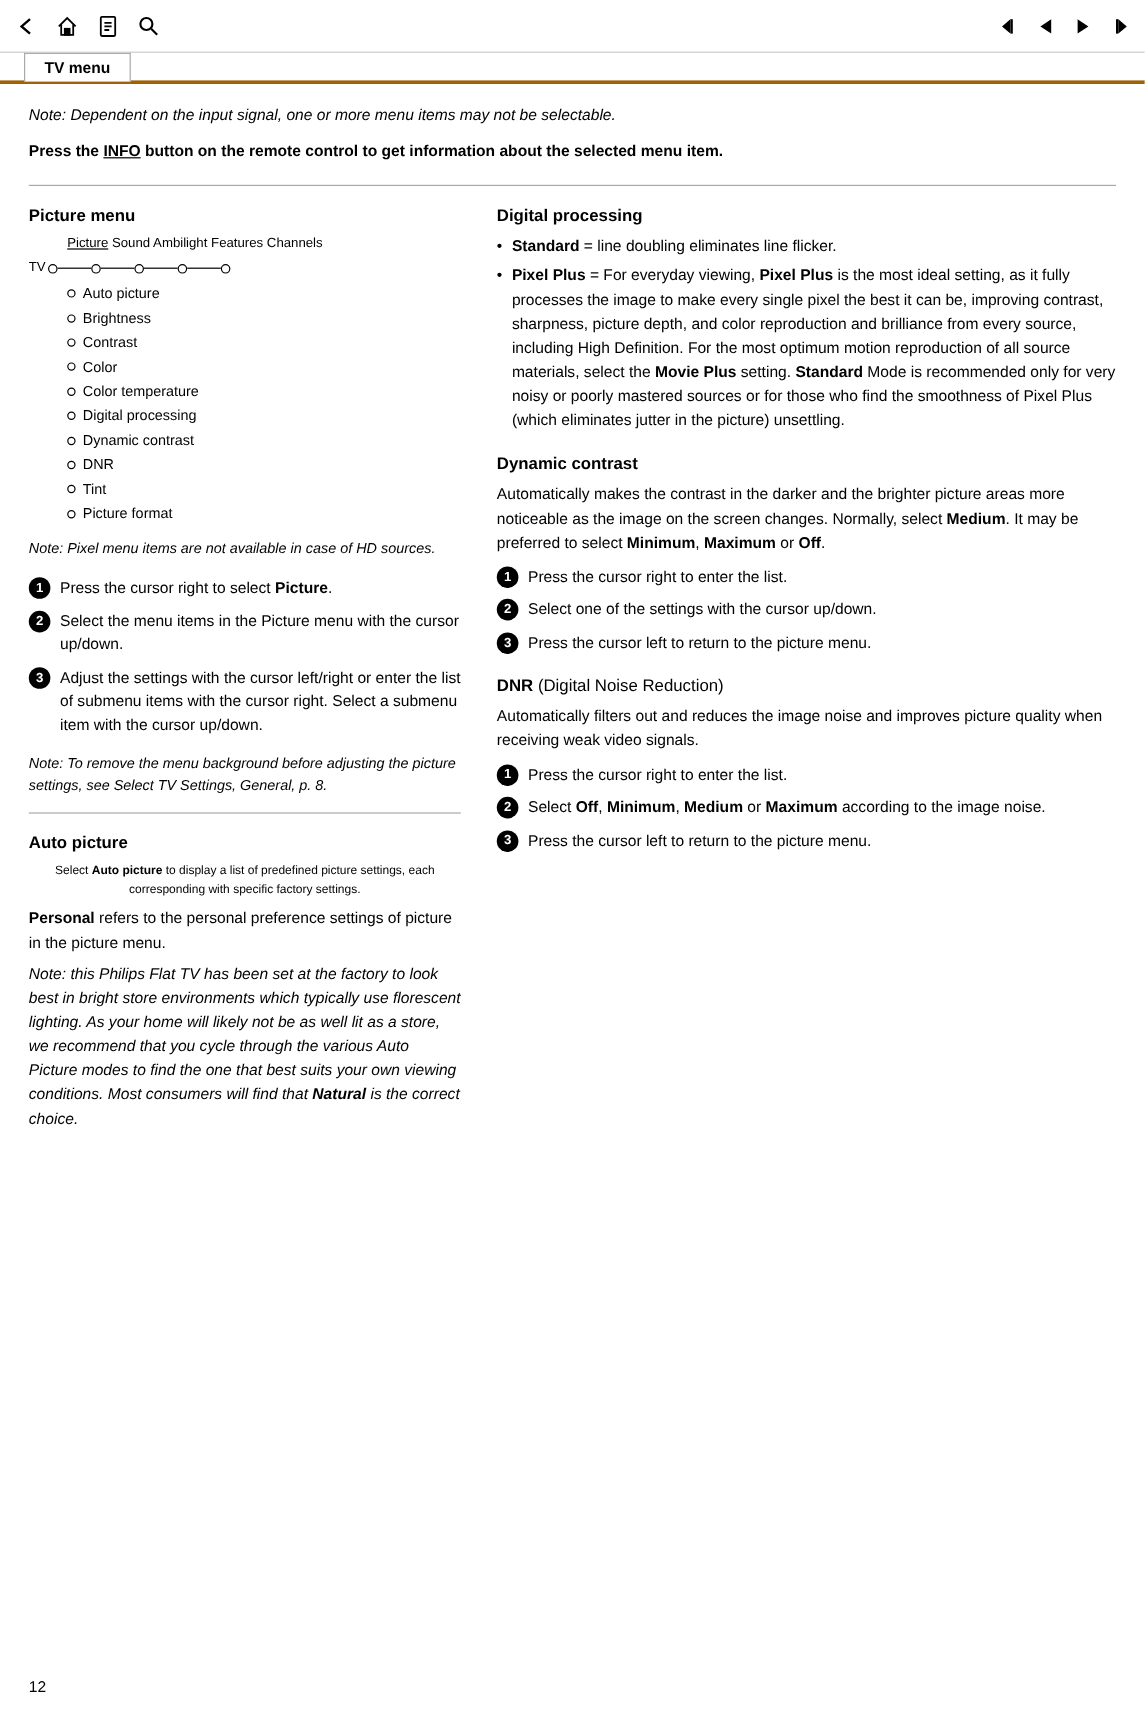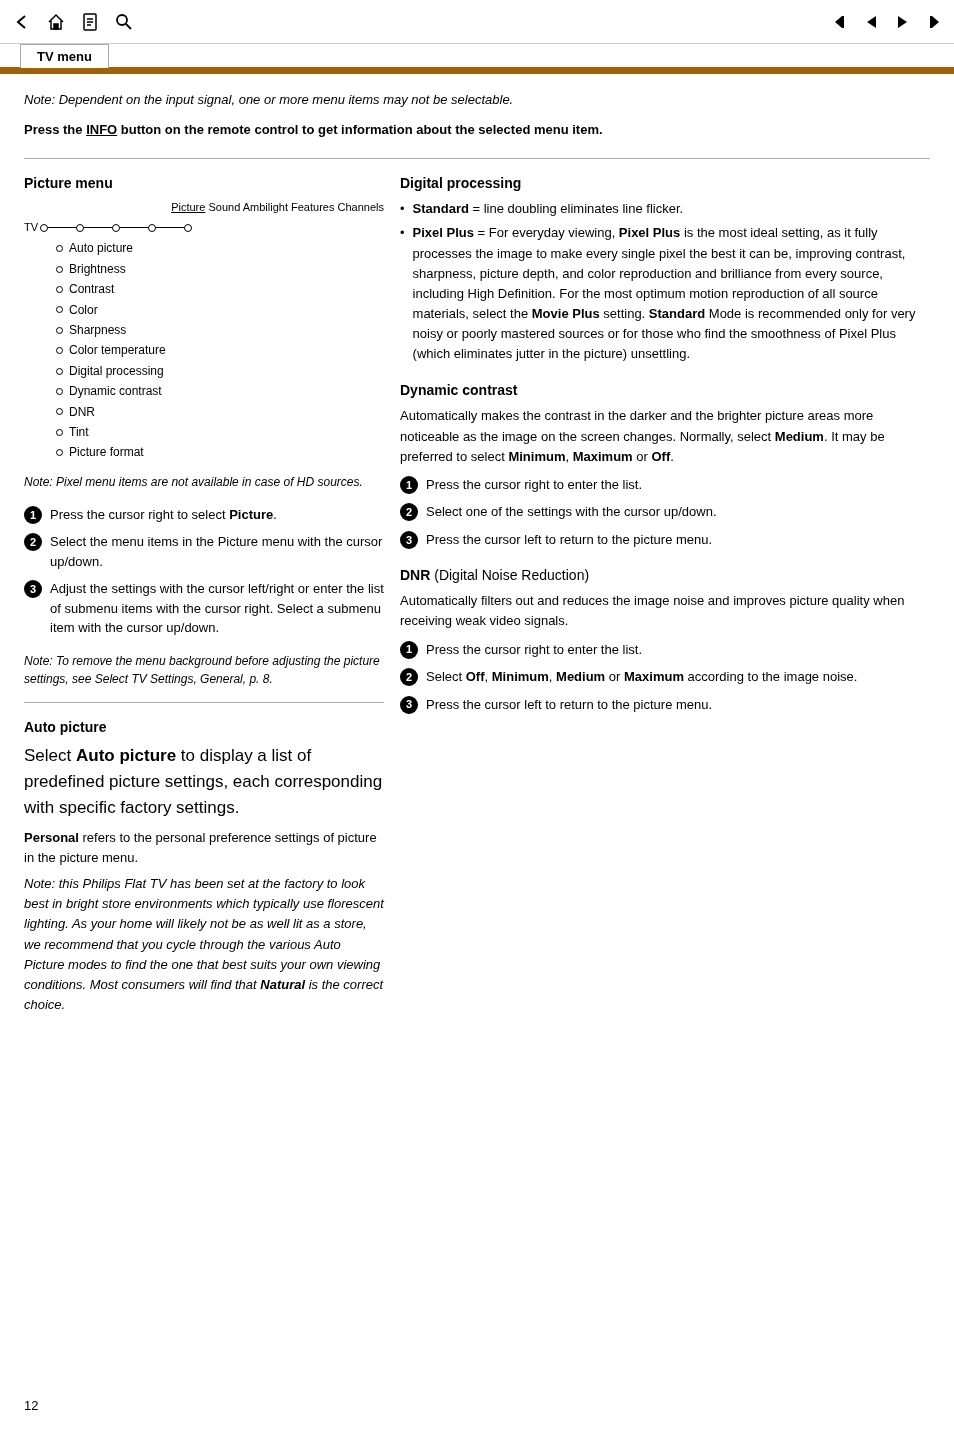--- a/index.html
+++ b/index.html
@@ -42,21 +42,21 @@
       font-size: 16px;
     }
     .toolbar-icon svg {
       width: 20px;
       height: 20px;
     }
 
     
     .tab-bar {
       padding: 0 20px;
-      border-bottom: 7px solid #a16207;
+      border-bottom: 3px solid #a16207;
     }
     .tab {
       display: inline-block;
       border: 1px solid #aaa;
       border-bottom: none;
       padding: 4px 16px;
       font-size: 13px;
       font-weight: bold;
       background: #fff;
       cursor: pointer;
@@ -93,21 +93,21 @@
 
     hr.section-divider {
       border: none;
       border-top: 1px solid #aaa;
       margin: 10px 0 16px 0;
     }
 
     
     .two-col {
       display: flex;
-      gap: 16px;
+      gap: 30px;
     }
     .col-left {
       width: 360px;
       flex-shrink: 0;
     }
     .col-right {
       flex: 1;
     }
 
     
@@ -310,21 +310,21 @@
 
   <hr class="section-divider">
 
   <div class="two-col">
 
     <div class="col-left">
 
       <h2 class="section-heading">Picture menu</h2>
 
       <div class="menu-diagram">
-        <div style="margin-left:32px; font-size:11px; margin-bottom:2px;text-align:right;">
+        <div style="margin-left:32px; font-size:11px; margin-bottom:2px;">
           <span style="text-decoration:underline;">Picture</span>
           <span> Sound</span>
           <span> Ambilight</span>
           <span> Features</span>
           <span> Channels</span>
         </div>
 
         <div class="menu-line">
           <span class="tv-label">TV</span>
           <span style="display:inline-flex;align-items:center;">
@@ -338,21 +338,20 @@
             <span class="h-line" style="width:28px;"></span>
             <span class="circle"></span>
           </span>
         </div>
 
         <ul class="menu-items-list">
           <li><span class="menu-circle-small"></span>Auto picture</li>
           <li><span class="menu-circle-small"></span>Brightness</li>
           <li><span class="menu-circle-small"></span>Contrast</li>
           <li><span class="menu-circle-small"></span>Color</li>
-          <li><span class="menu-circle-small"></span>Sharpness</li>
           <li><span class="menu-circle-small"></span>Color temperature</li>
           <li><span class="menu-circle-small"></span>Digital processing</li>
           <li><span class="menu-circle-small"></span>Dynamic contrast</li>
           <li><span class="menu-circle-small"></span>DNR</li>
           <li><span class="menu-circle-small"></span>Tint</li>
           <li><span class="menu-circle-small"></span>Picture format</li>
         </ul>
       </div>
 
       <p class="note-text">Note: Pixel menu items are not available in case of HD sources.</p>
@@ -370,21 +369,21 @@
           <span class="step-num">3</span>
           <span>Adjust the settings with the cursor left/right or enter the list of submenu items with the cursor right. Select a submenu item with the cursor up/down.</span>
         </li>
       </ul>
       <p class="note-text">Note: To remove the menu background before adjusting the picture settings, see Select TV Settings, General, p. 8.</p>
 
       <hr class="section-divider">
 
       <div class="right-section">
         <h3 class="section-heading">Auto picture</h3>
-        <p style="font-size:17px;line-height:1.55;margin-bottom:6px;">
+        <p style="font-size:10px;line-height:1.55;margin-bottom:6px;text-align:center;">
           Select <strong>Auto picture</strong> to display a list of predefined picture settings, each corresponding with specific factory settings.
         </p>
         <p style="font-size:13px;line-height:1.55;margin-bottom:6px;">
           <strong>Personal</strong> refers to the personal preference settings of picture in the picture menu.
         </p>
         <p class="note-text">
           <em>Note: this Philips Flat TV has been set at the factory to look best in bright store environments which typically use florescent lighting. As your home will likely not be as well lit as a store, we recommend that you cycle through the various Auto Picture modes to find the one that best suits your own viewing conditions. Most consumers will find that <strong>Natural</strong> is the correct choice.</em>
         </p>
       </div>
 

